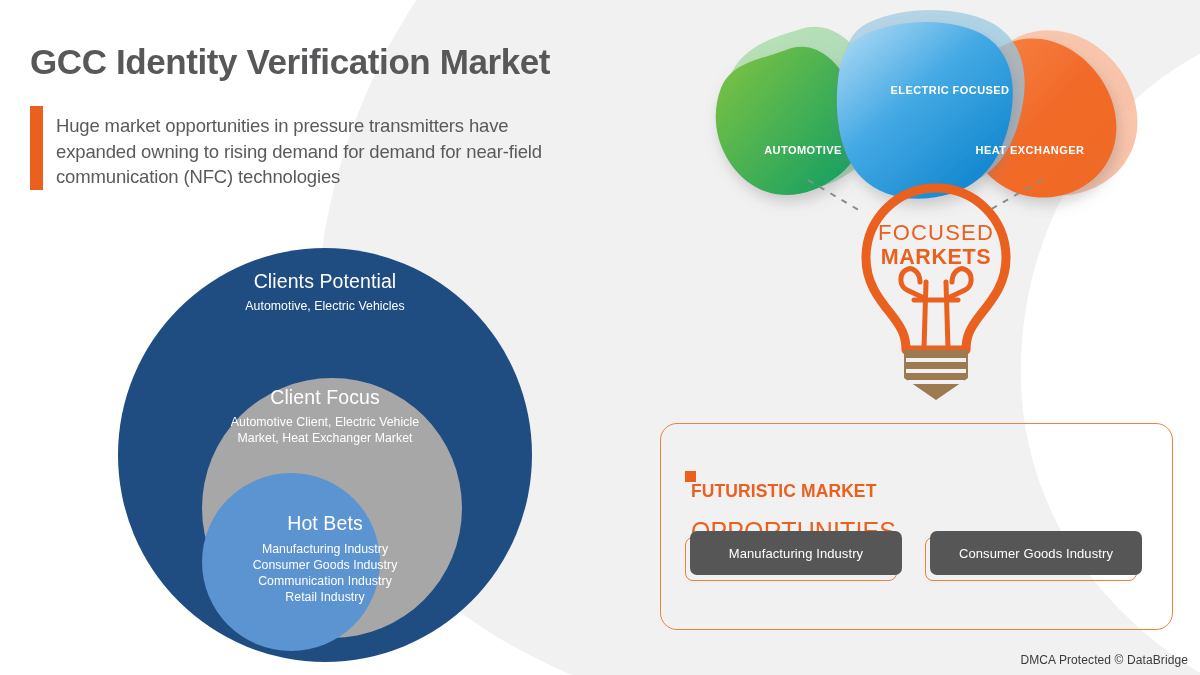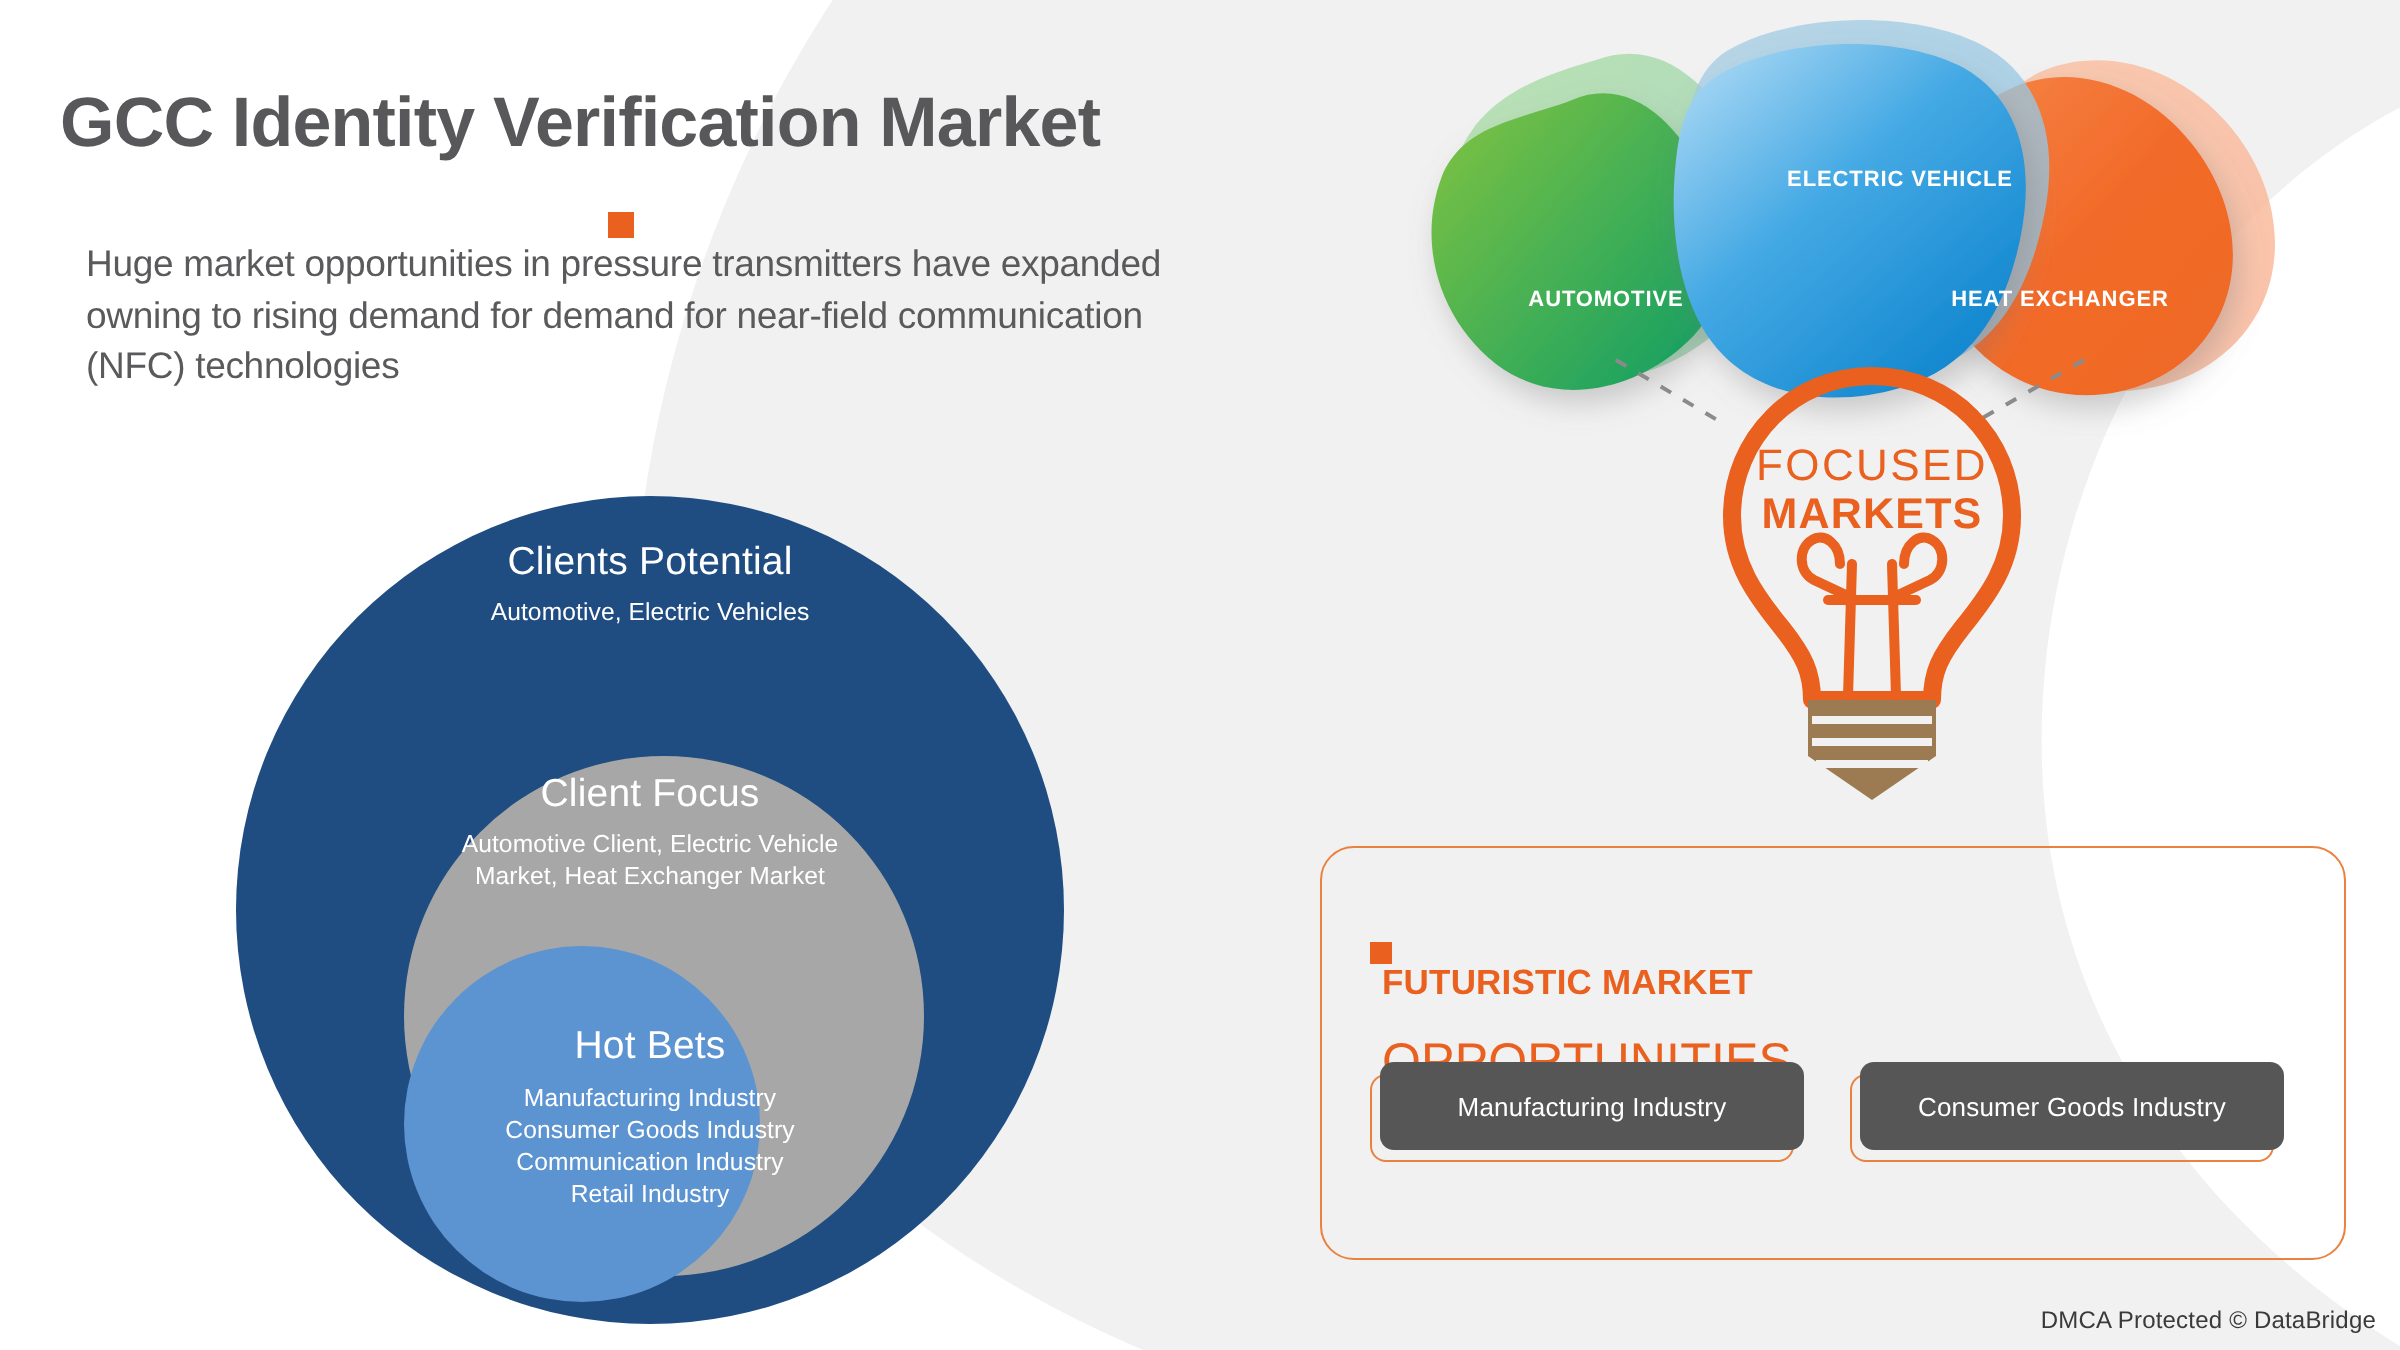--- a/index.html
+++ b/index.html
@@ -39,22 +39,21 @@
     letter-spacing: -0.4px;
     color: #58585a;
     line-height: 1.12;
   }
   .subwrap {
     position: absolute;
     left: 30px;
     top: 104px;
     width: 560px;
     display: flex;
-    align-items: center;
-    flex-direction: column;
+    align-items: flex-end;
   }
   .accent-bar {
     width: 13px;
     height: 84px;
     background: #e9601f;
     flex: 0 0 13px;
     margin-top: 2px;
   }
   .subtext {
     margin-left: 13px;
@@ -388,21 +387,21 @@
                  C 226 196, 192 190, 172 170
                  C 150 148, 144 108, 148 72
                  C 151 46, 158 34, 176 26 Z" fill="url(#gBlue)"></path>
       </g>
 
       <line x1="118" y1="172" x2="172" y2="204" stroke="#8b8b8b" stroke-width="2" stroke-dasharray="6 7"></line>
       <line x1="352" y1="172" x2="296" y2="204" stroke="#8b8b8b" stroke-width="2" stroke-dasharray="6 7"></line>
     </svg>
 
     <div class="blob-label bl-auto">AUTOMOTIVE</div>
-    <div class="blob-label bl-ev">ELECTRIC VEHICLE</div>
+    <div class="blob-label bl-ev">ELECTRIC FOCUSED</div>
     <div class="blob-label bl-heat">HEAT EXCHANGER</div>
   </div>
 
   <div class="bulb">
     <svg width="200" height="230" viewBox="0 0 200 230">
 
       <path d="M 100 10
                C 61 10, 30 41, 30 80
                C 30 104, 42 120, 55 136
                C 66 150, 70 158, 70 172

